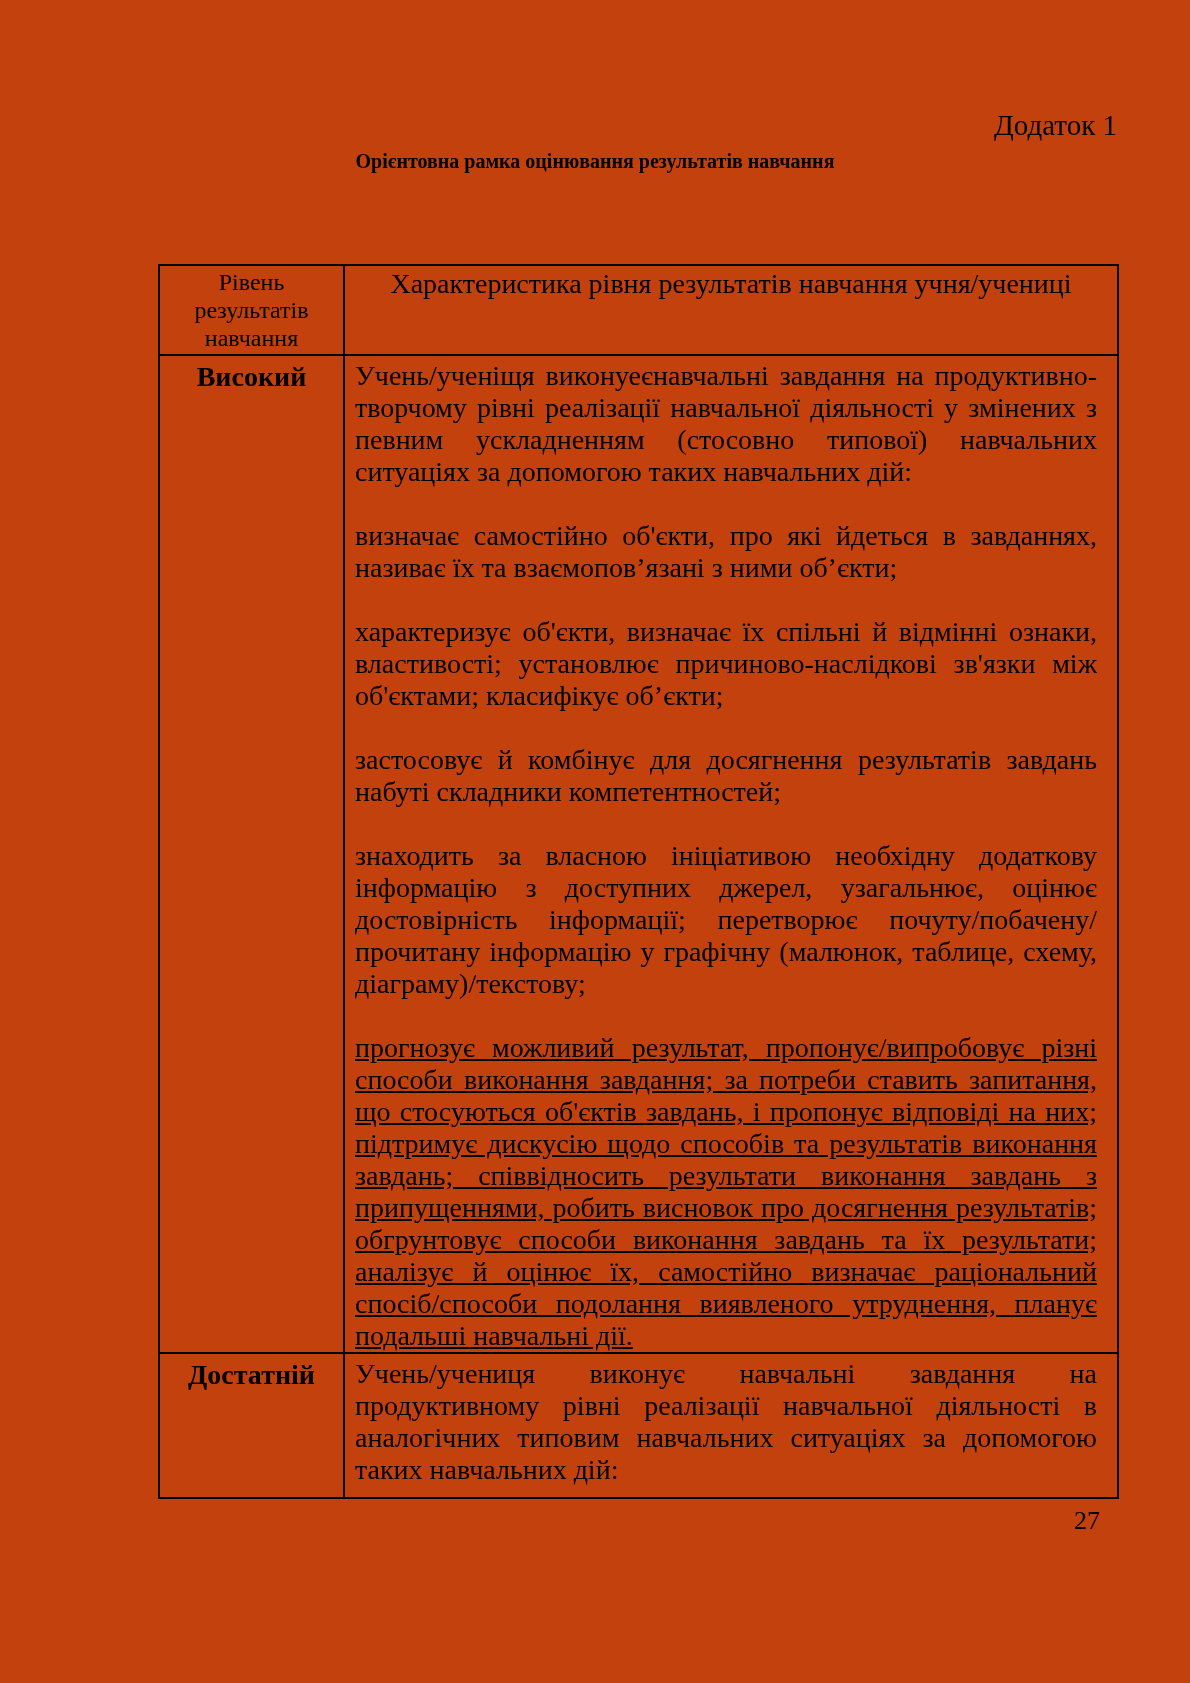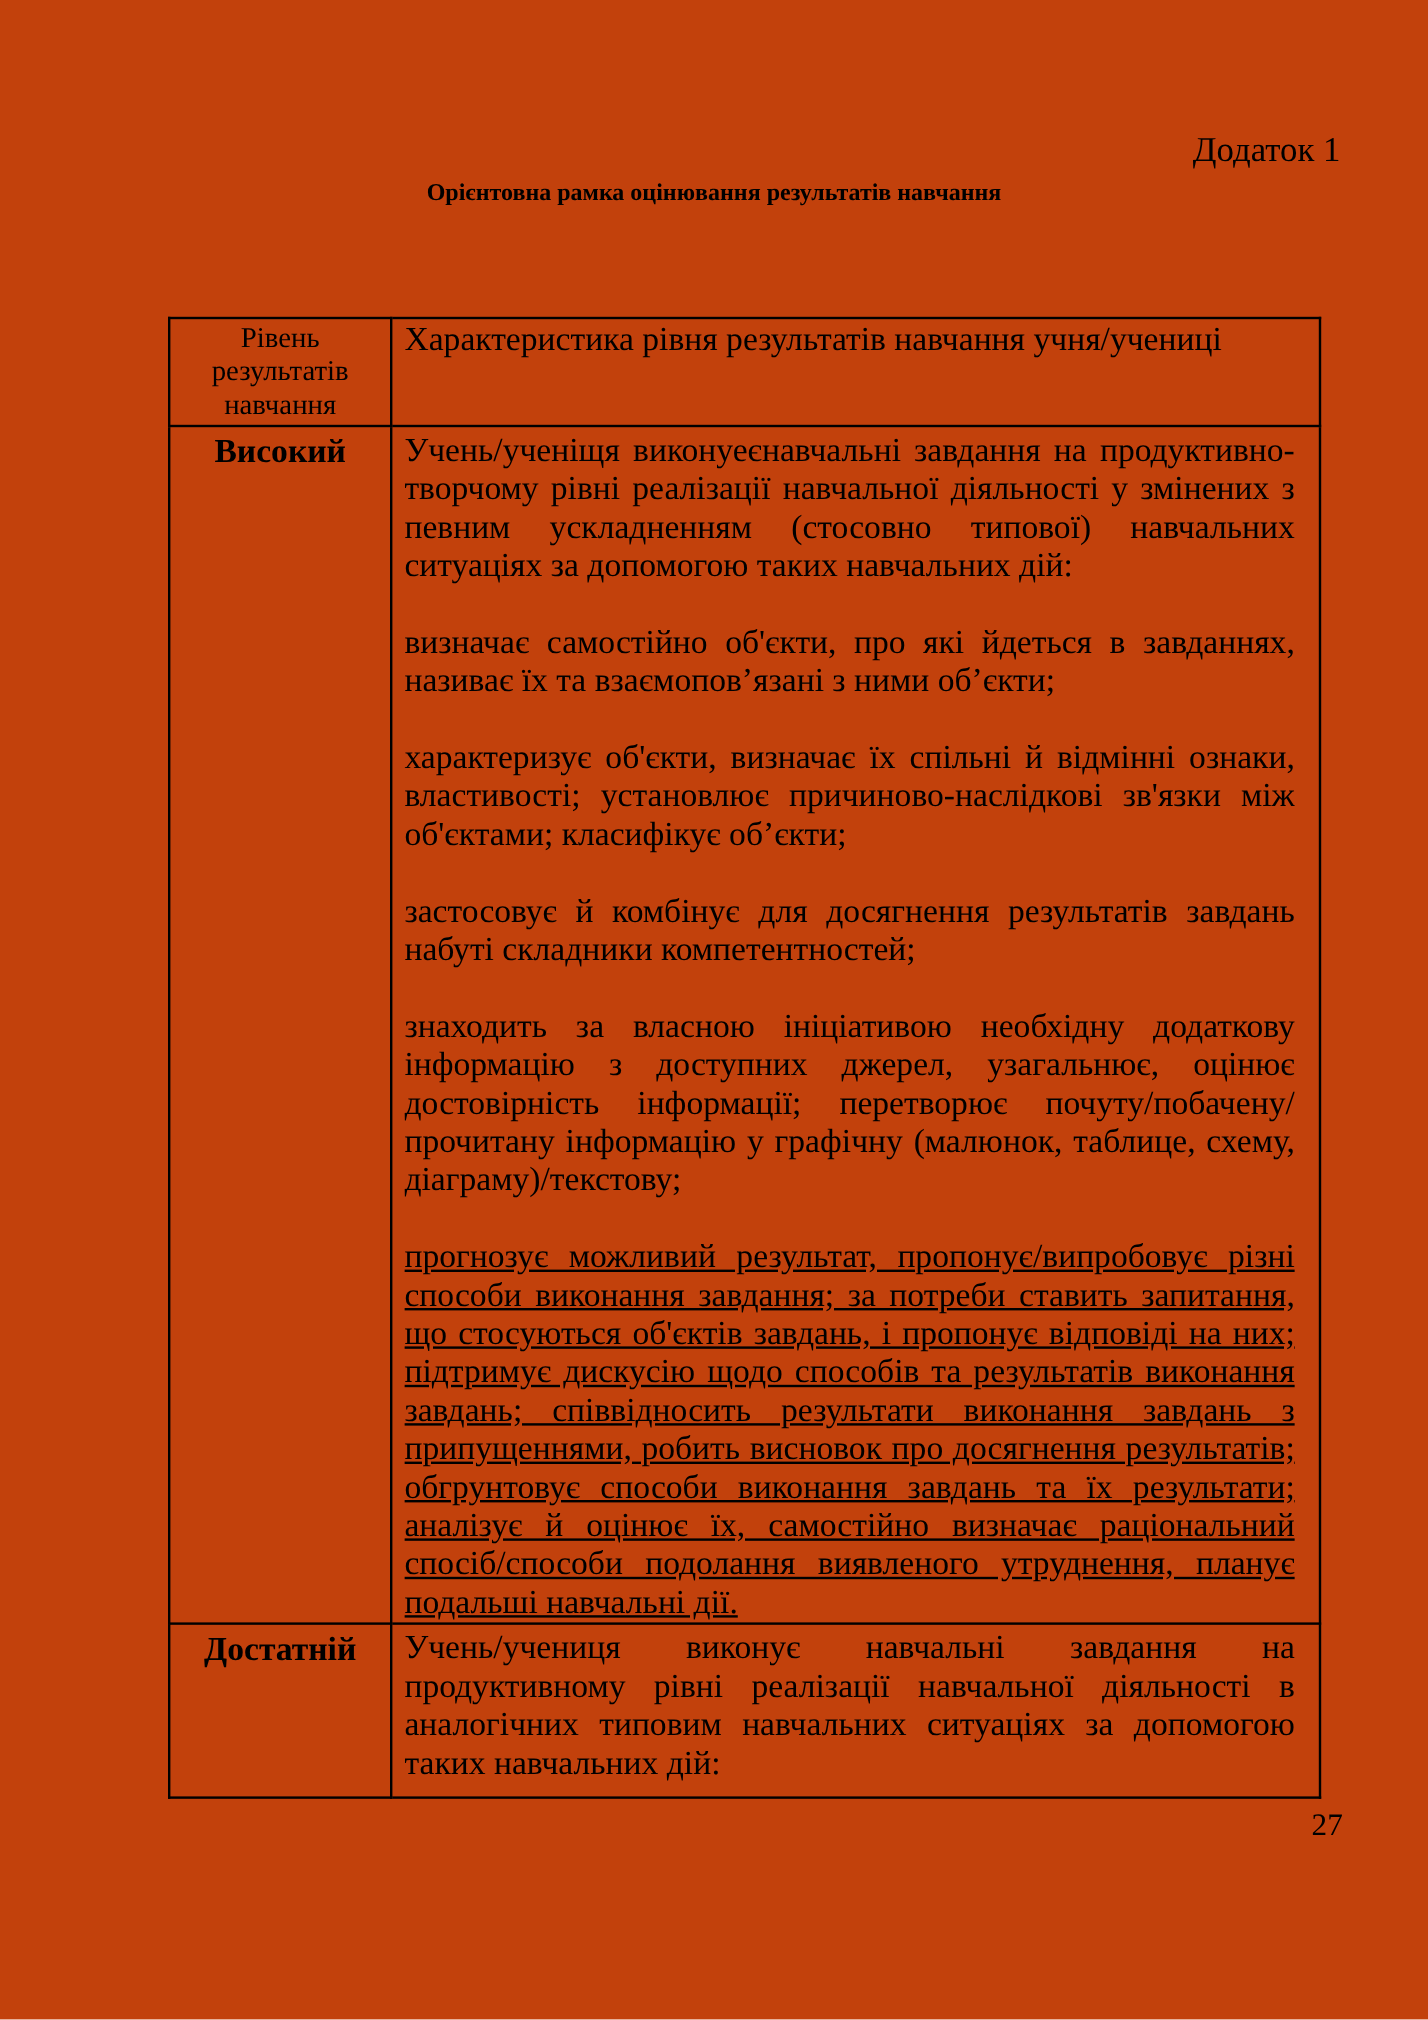--- a/index.html
+++ b/index.html
@@ -29,21 +29,21 @@
     top: 143px;
     left: 0;
     width: 1190px;
     text-align: center;
     font-weight: bold;
     font-size: 20px;
     line-height: 37px;
   }
   table.results-table {
     position: absolute;
-    left: 140px;
+    left: 158px;
     top: 264px;
     width: 959px;
     border-collapse: collapse;
     table-layout: fixed;
   }
   table.results-table td {
     border: 2px solid #000000;
     vertical-align: top;
     overflow: hidden;
   }
@@ -52,20 +52,21 @@
 
   td.hdr-level {
     height: 82px;
     text-align: center;
     vertical-align: middle;
     font-size: 24px;
     line-height: 28px;
     padding: 2px 6px;
   }
   td.hdr-desc {
+    text-align: center;
     vertical-align: middle;
     font-size: 28px;
     line-height: 32px;
     padding: 2px 10px;
   }
   td.level-cell {
     text-align: center;
     font-weight: bold;
     font-size: 28px;
     padding-top: 5px;
@@ -84,21 +85,21 @@
   }
   .row-suff .cell-clip { height: 139px; }
   .desc-cell p {
     margin: 0 0 32px 0;
   }
   .desc-cell p:last-child { margin-bottom: 0; text-decoration: underline; }
   .row-suff .desc-cell p { margin-bottom: 16px; }
   .page-number {
     position: absolute;
     top: 1506px;
-    right: 71px;
+    right: 90px;
     font-size: 26px;
   }
 </style>
 </head>
 <body>
 
 <div class="page">
 
   <div class="annex">Додаток 1</div>
 

